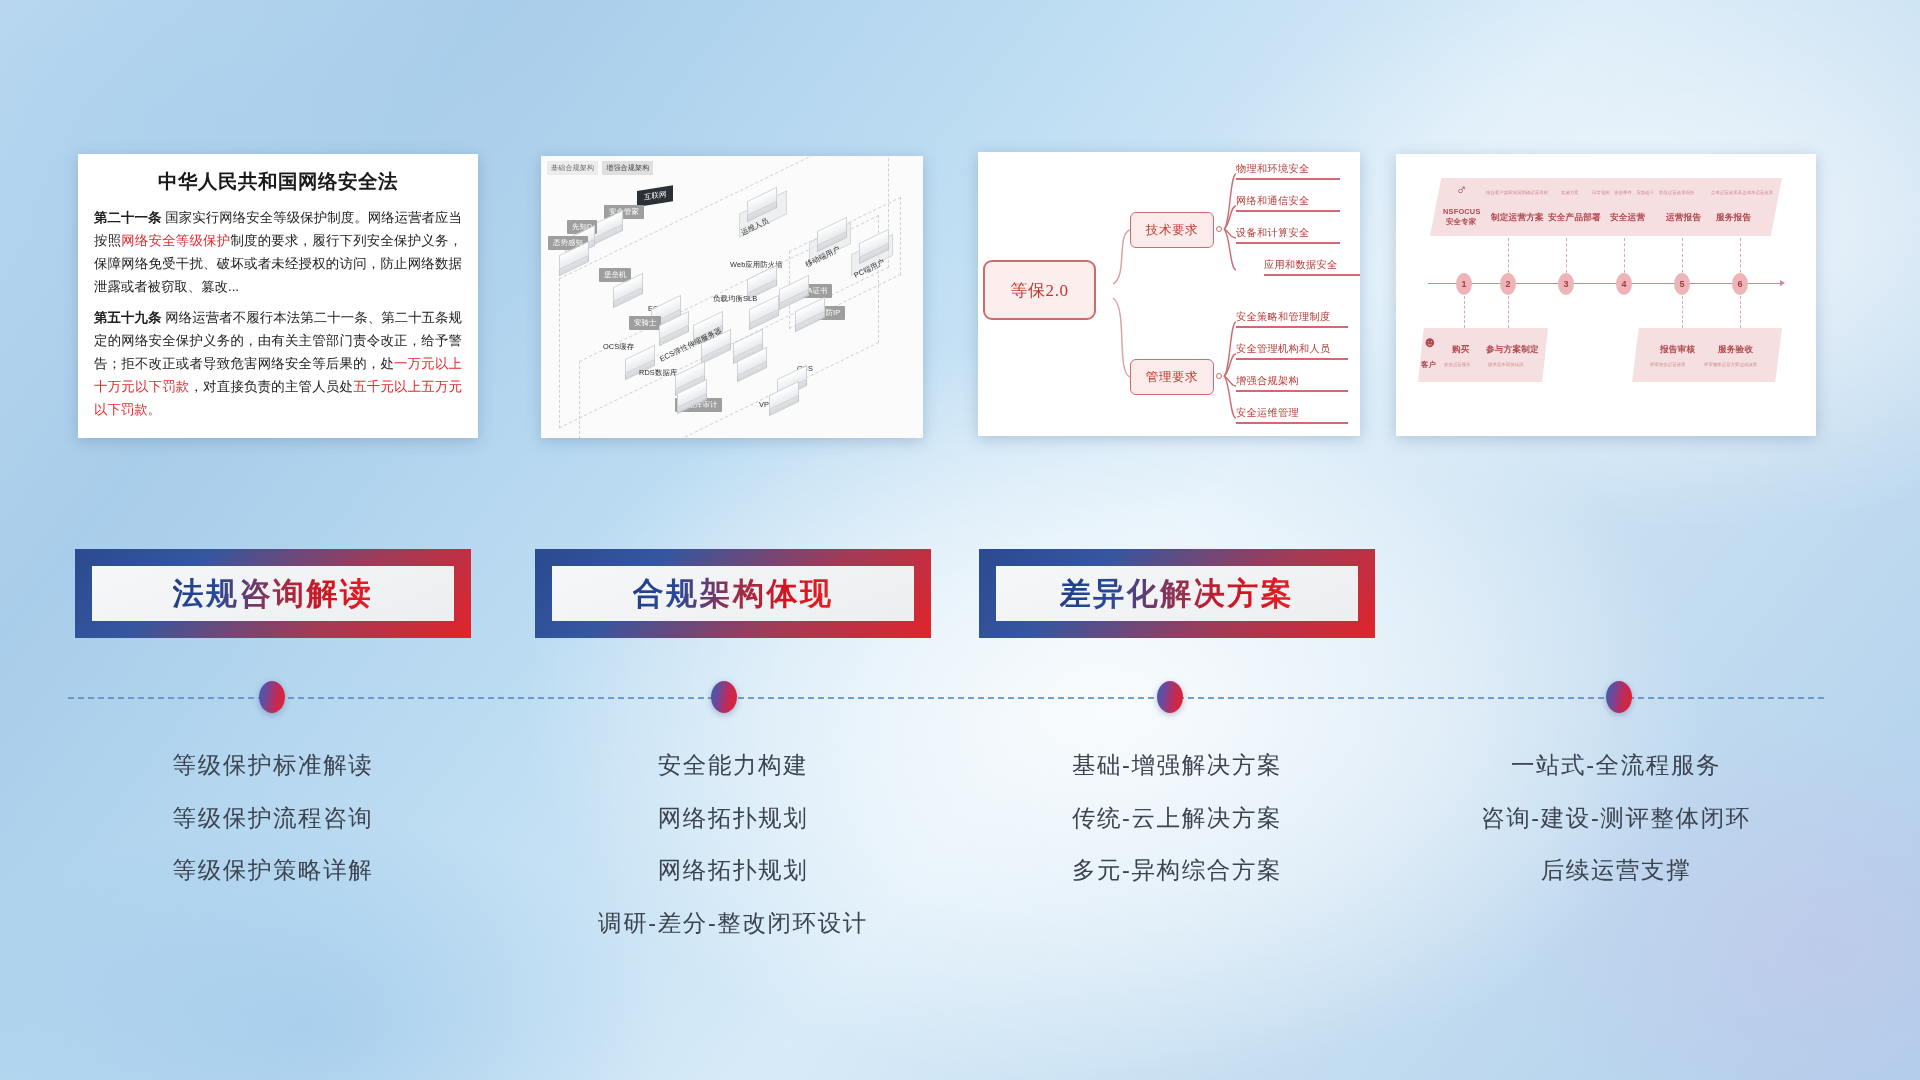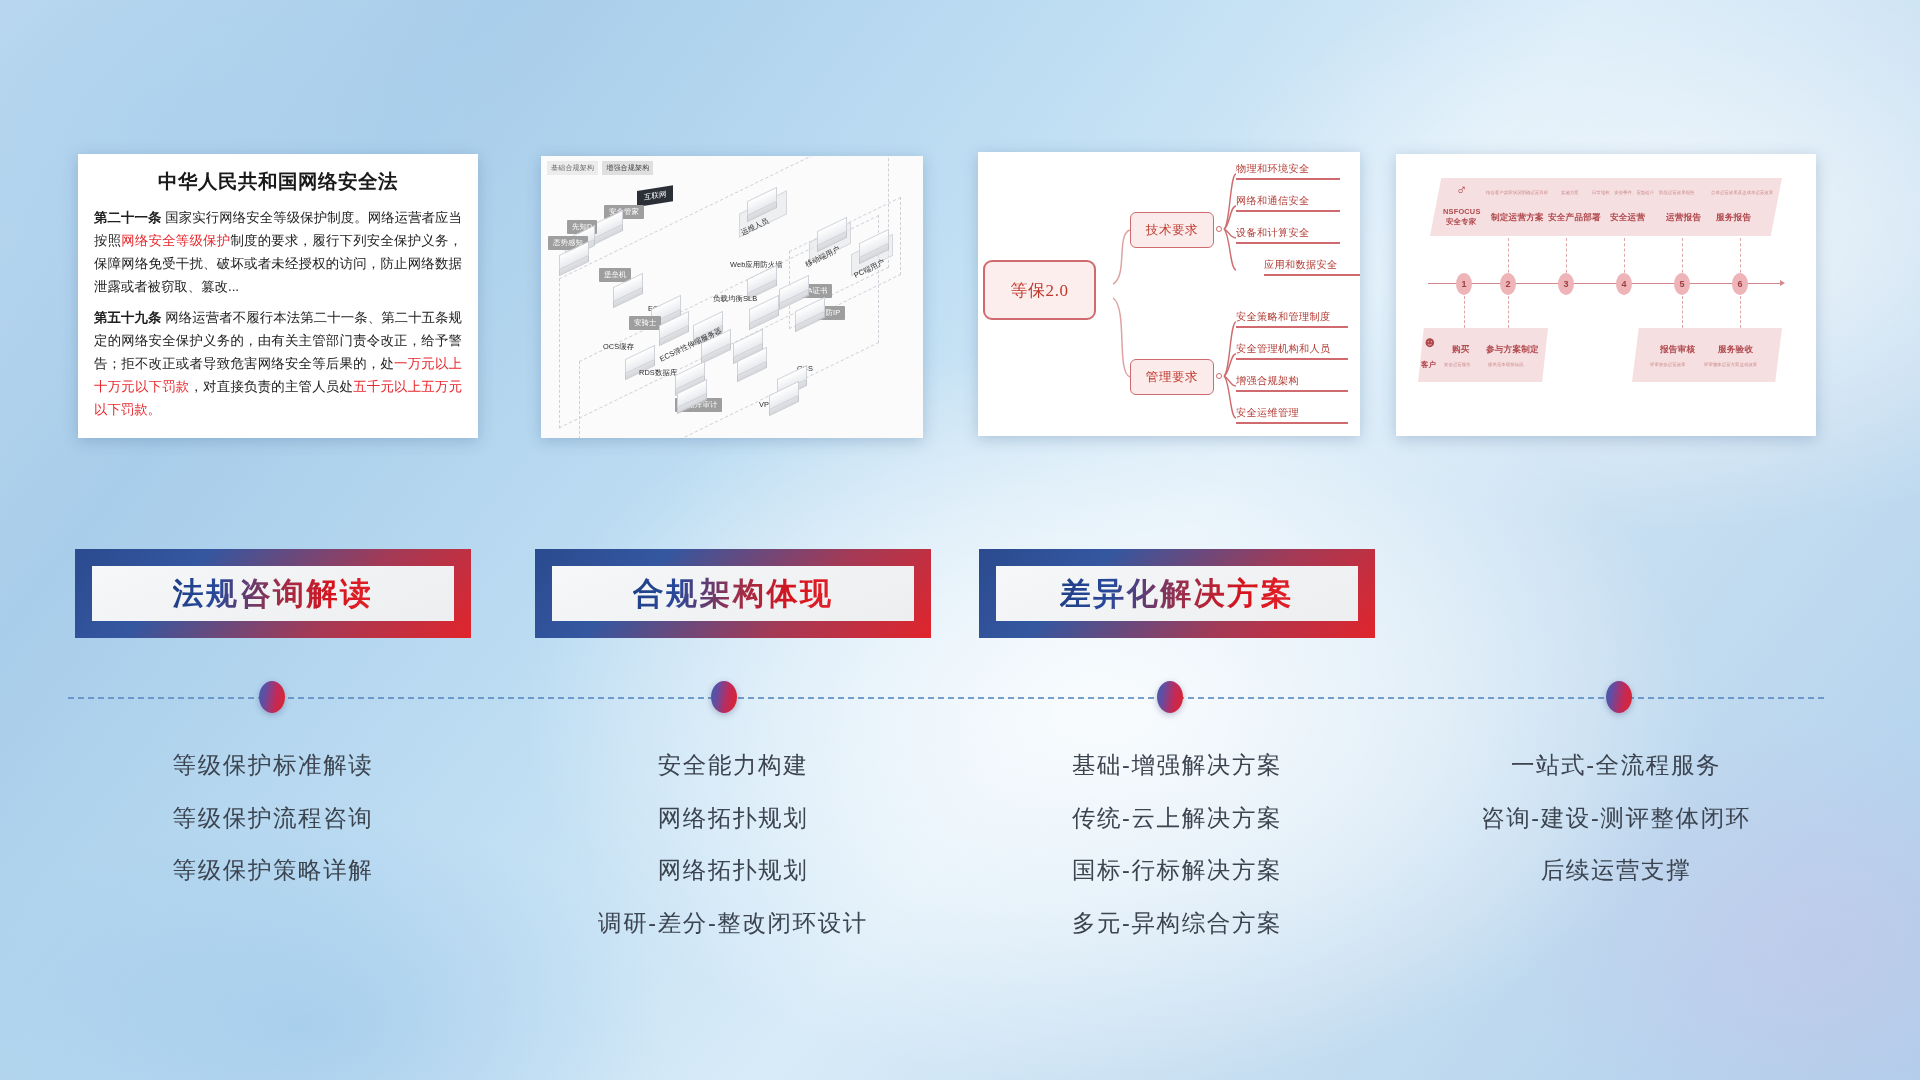--- a/index.html
+++ b/index.html
@@ -413,21 +413,20 @@
   </div>
   <div class="col" style="left:533px;top:754px;width:400px;">
     <div class="li">安全能力构建</div>
     <div class="li">网络拓扑规划</div>
     <div class="li">网络拓扑规划</div>
     <div class="li">调研-差分-整改闭环设计</div>
   </div>
   <div class="col" style="left:977px;top:754px;width:400px;">
     <div class="li">基础-增强解决方案</div>
     <div class="li">传统-云上解决方案</div>
-    <div class="li">国标-行标解决方案</div>
     <div class="li">多元-异构综合方案</div>
   </div>
   <div class="col" style="left:1416px;top:754px;width:400px;">
     <div class="li">一站式-全流程服务</div>
     <div class="li">咨询-建设-测评整体闭环</div>
     <div class="li">后续运营支撑</div>
   </div>
 
 </div>
 

